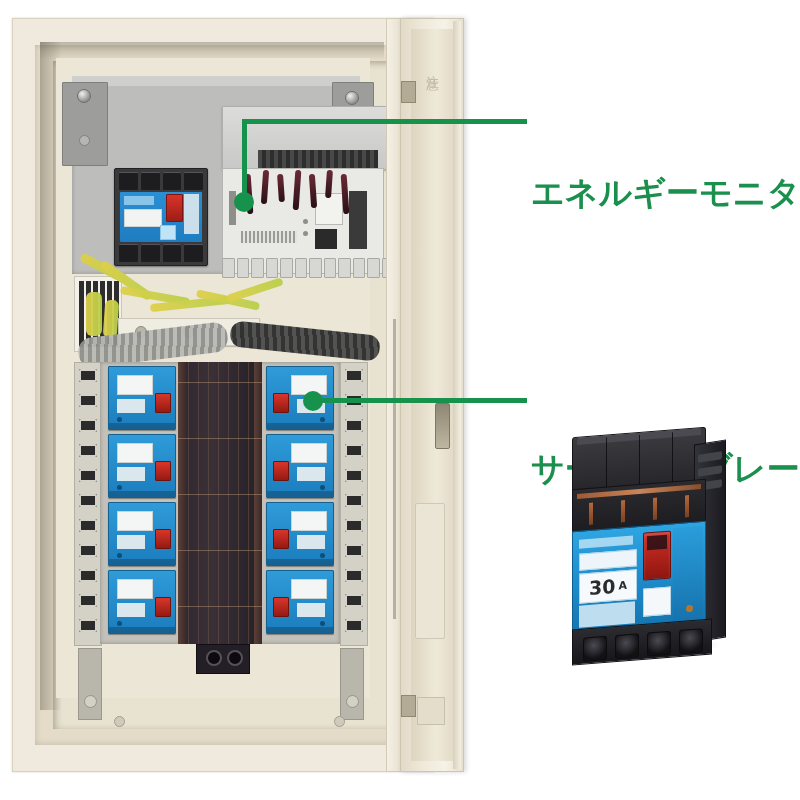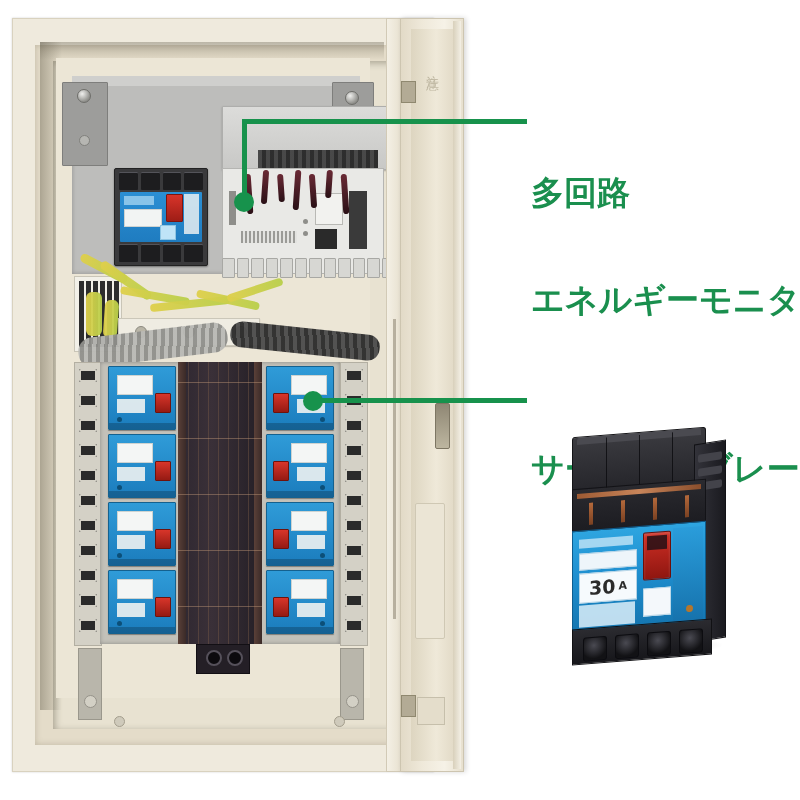--- a/index.html
+++ b/index.html
@@ -598,21 +598,20 @@
     <span class="latch"></span>
     <span class="pocket"></span>
     <span class="nameplate"></span>
     <span class="edge-strip"></span>
   </div>
 
   <div class="callout-line" style="left:242px;top:119px;width:285px;height:5px;"></div>
   <div class="callout-line" style="left:242px;top:119px;width:5px;height:84px;"></div>
   <div class="callout-dot" style="left:234px;top:192px;"></div>
   <div class="callout-text" id="callout-monitor-text">
-    <span class="ct-line">多回路</span>
     <span class="ct-line">エネルギーモニタ</span>
   </div>
 
   <div class="callout-line" style="left:312px;top:398px;width:215px;height:5px;"></div>
   <div class="callout-dot" style="left:303px;top:391px;"></div>
   <div class="callout-text" id="callout-breaker-text">
     <span class="ct-line">サーキットブレーカ</span>
   </div>
 
   <div class="prod-shadow"></div>

